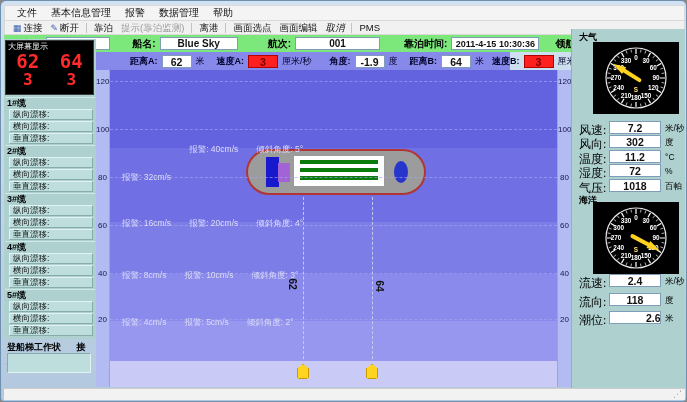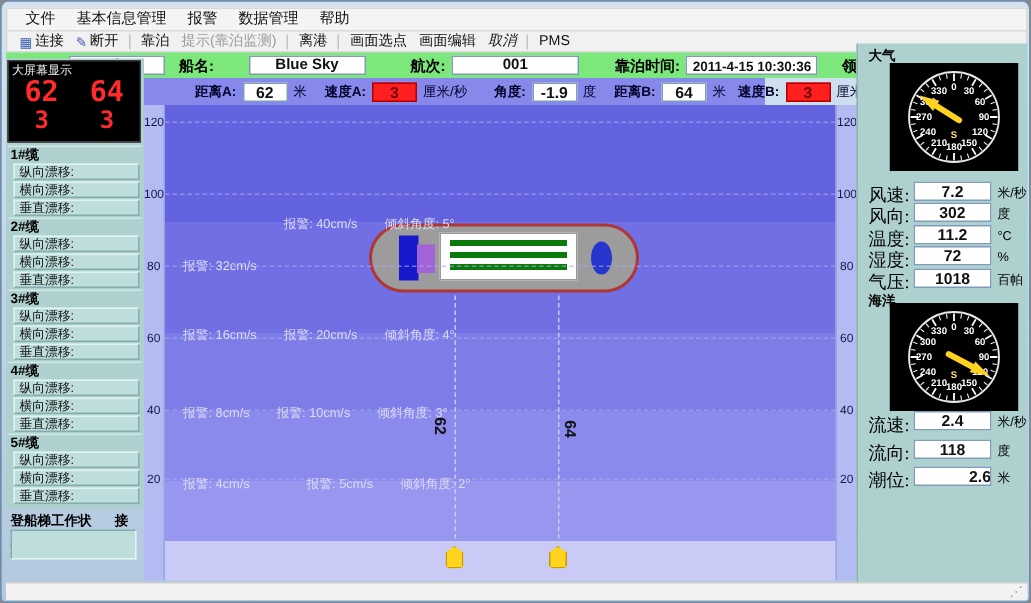--- a/index.html
+++ b/index.html
@@ -121,21 +121,21 @@
       <div class="tb-sep"></div>
       <div class="tb-btn">
         <div style="display: inline;">PMS</div>
       </div>
     </div>
   <div class="infobar" id="infobar">
       <div class="inf-field" style="margin-left: 5px;">
         <div class="inf-label">船舶ID:</div>
         <div class="input" style="width: 64px; font-size: 10px;">3</div>
       </div>
-      <div class="inf-field" style="margin-left: 9px; gap: 19px;">
+      <div class="inf-field" style="margin-left: 22px;">
         <div class="inf-label">船名:</div>
         <div class="input" style="width: 78px; font-size: 10px;">Blue Sky</div>
       </div>
       <div class="inf-field" style="margin-left: 30px;">
         <div class="inf-label">航次:</div>
         <div class="input" style="width: 85px; font-size: 10px;">001</div>
       </div>
       <div class="inf-field" style="margin-left: 24px;">
         <div class="inf-label">靠泊时间:</div>
         <div class="input" style="width: 88px; font-size: 9px;">2011-4-15 10:30:36</div>
@@ -270,21 +270,21 @@
         <div style="display: inline;">报警: 20cm/s</div>
         <div style="display: inline;">倾斜角度: 4°</div>
       </div>
       <div class="alarmline" style="top: 200px;">
         <div style="display: inline;">报警: 8cm/s</div>
         <div style="display: inline;">报警: 10cm/s</div>
         <div style="display: inline;">倾斜角度: 3°</div>
       </div>
       <div class="alarmline" style="top: 247px;">
         <div style="display: inline;">报警: 4cm/s</div>
-        <div style="display: inline; margin-left: 20px;">报警: 5cm/s</div>
+        <div style="display: inline;">报警: 5cm/s</div>
         <div style="display: inline;">倾斜角度: 2°</div>
       </div>
       <div class="mline" style="left: 207px;"></div>
       <div class="pin" style="left: 201px;"></div>
       <div class="mlabel" style="left: 191px; top: 208px;">62</div>
       <div class="mline" style="left: 276px;"></div>
       <div class="pin" style="left: 270px;"></div>
       <div class="mlabel" style="left: 278px; top: 210px;">64</div>
     </div>
 

